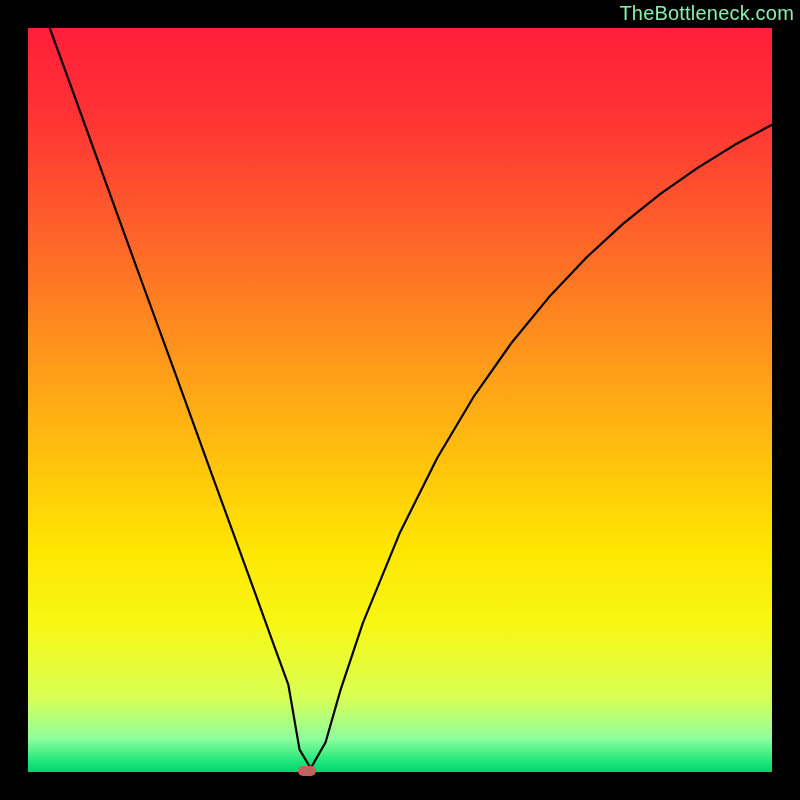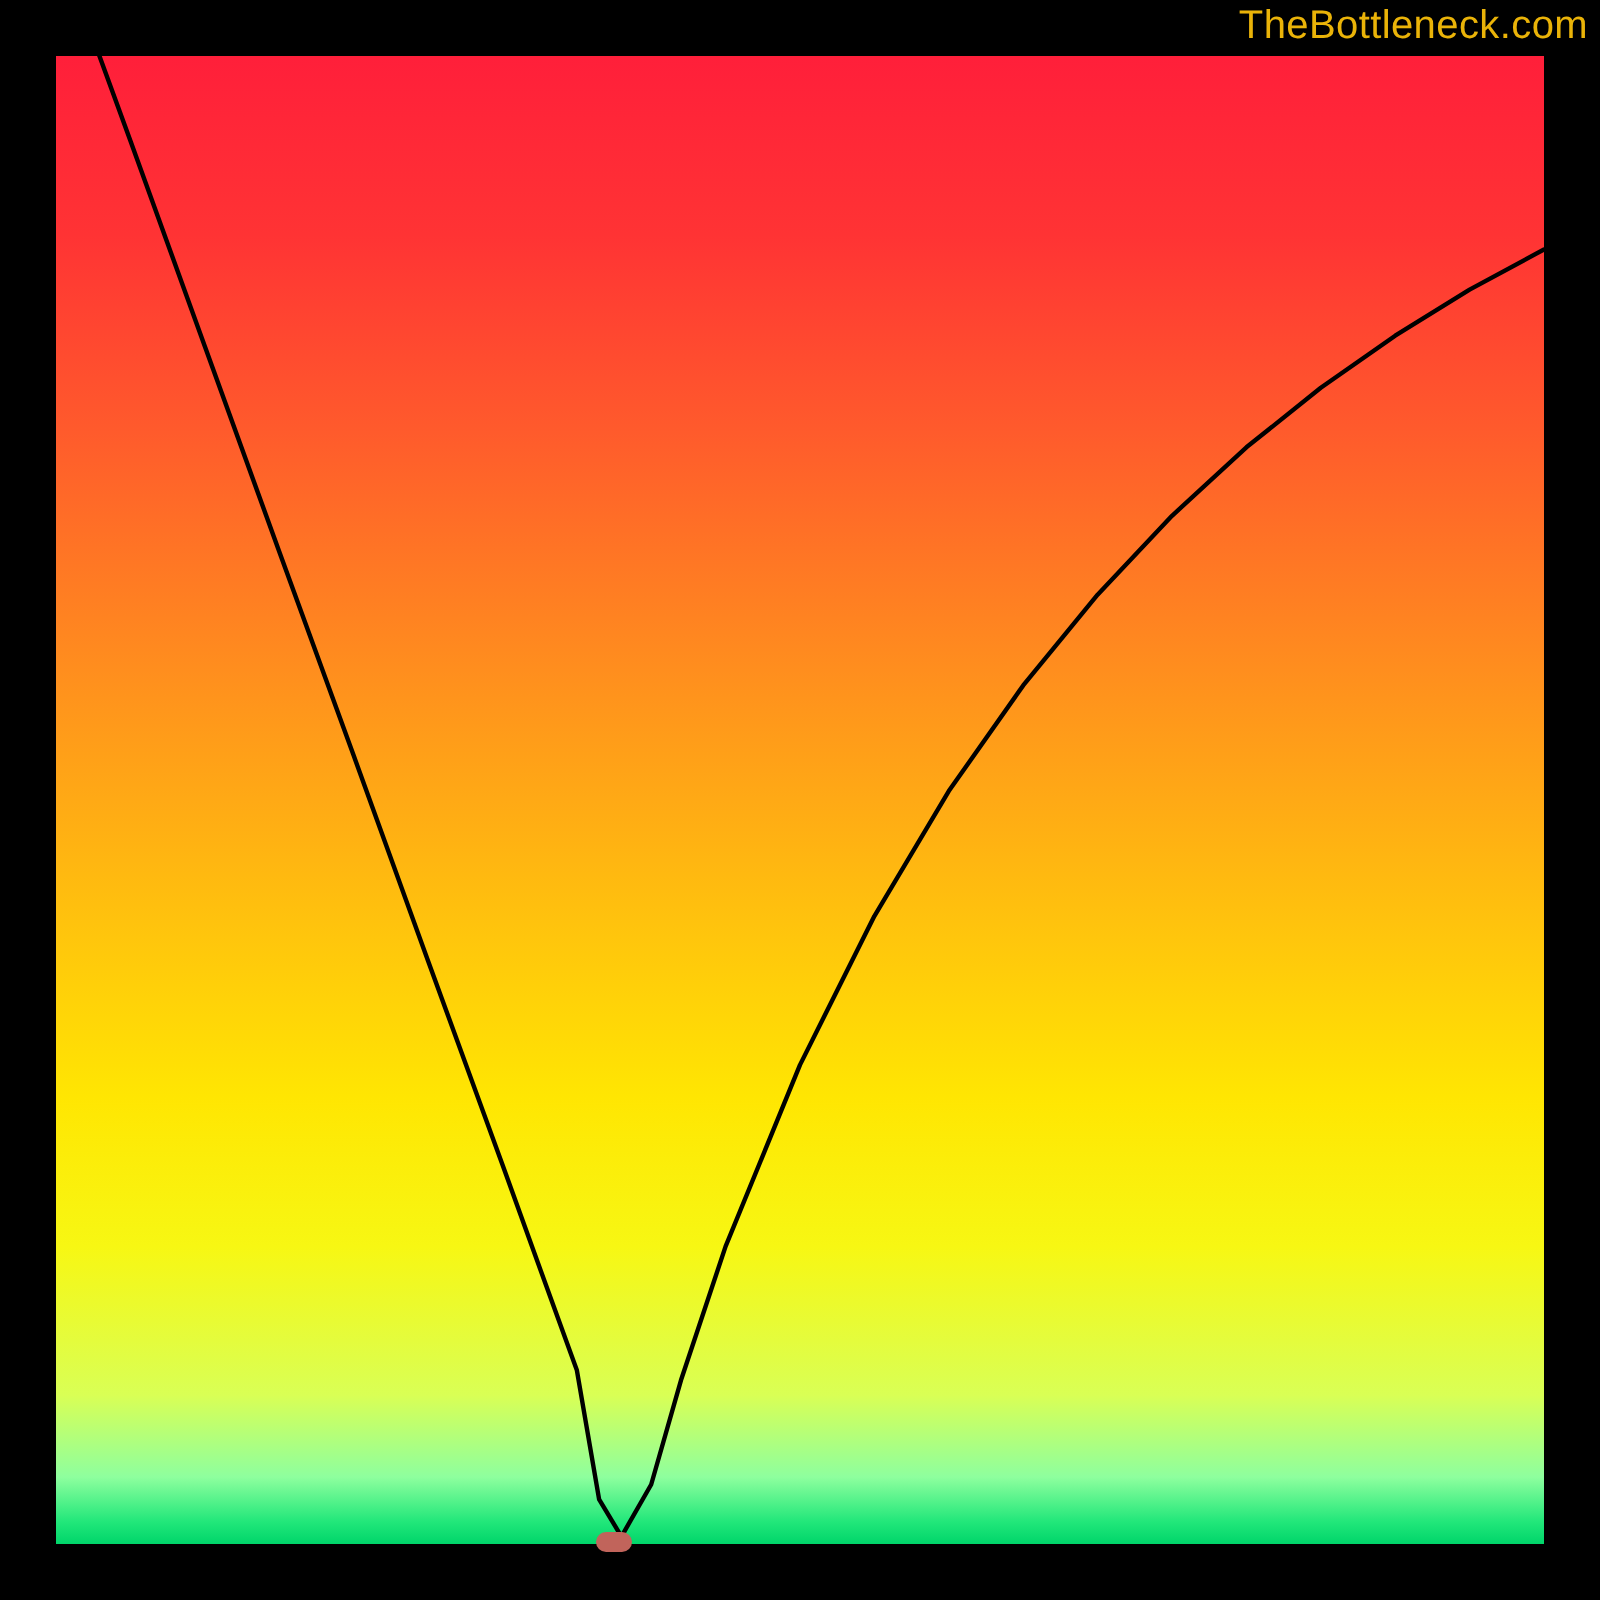--- a/index.html
+++ b/index.html
@@ -16,21 +16,21 @@
     top: 0;
     left: 0;
     width: 800px;
     height: 800px;
     background: #000;
   }
   .watermark {
     position: absolute;
     top: 2px;
     right: 6px;
-    color: #eab308;
+    color: #86efac;
     font-size: 20px;
     font-weight: 500;
     letter-spacing: 0.2px;
     z-index: 10;
   }
   .plot-area {
     position: absolute;
     left: 28px;
     top: 28px;
     width: 744px;

